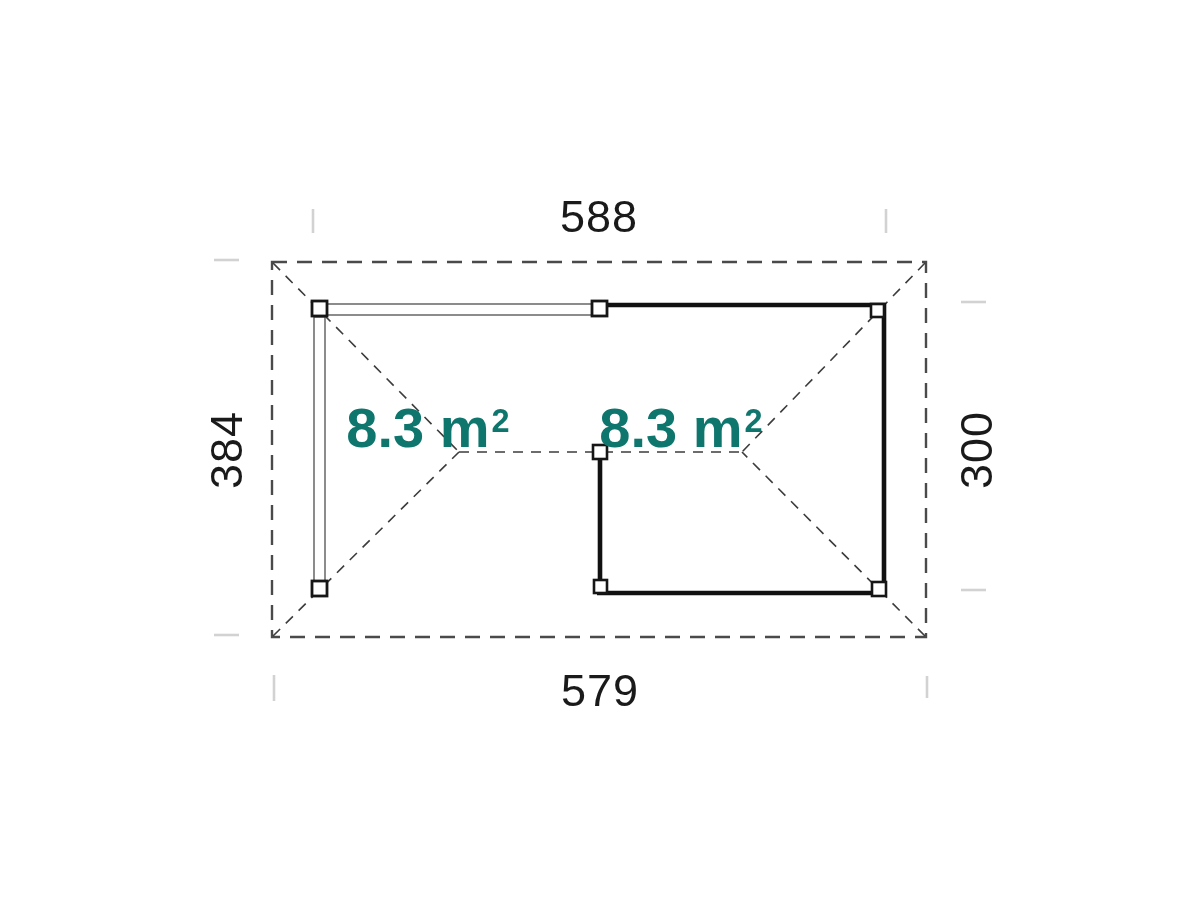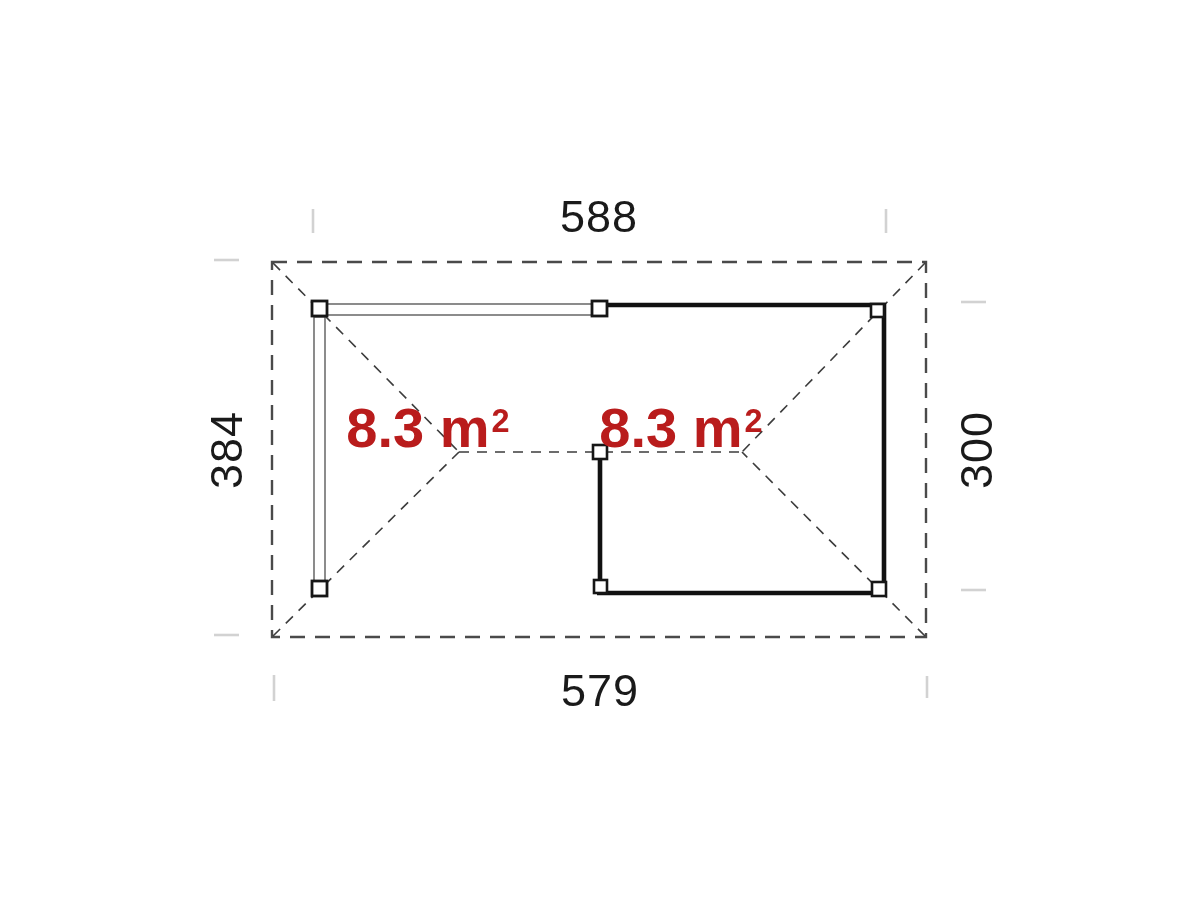--- a/index.html
+++ b/index.html
@@ -31,21 +31,21 @@
     user-select: none;
   }
   .dim-label.vertical {
     transform: translate(-50%, -50%) rotate(-90deg);
   }
   .area-label {
     position: absolute;
     transform: translate(-50%, -50%);
     font-size: 56px;
     font-weight: 700;
-    color: #b91c1c;
+    color: #0f766e;
     white-space: nowrap;
     user-select: none;
   }
   .area-label .sup {
     position: relative;
     top: -0.45em;
     font-size: 0.58em;
     margin-left: 2px;
   }
 </style>

